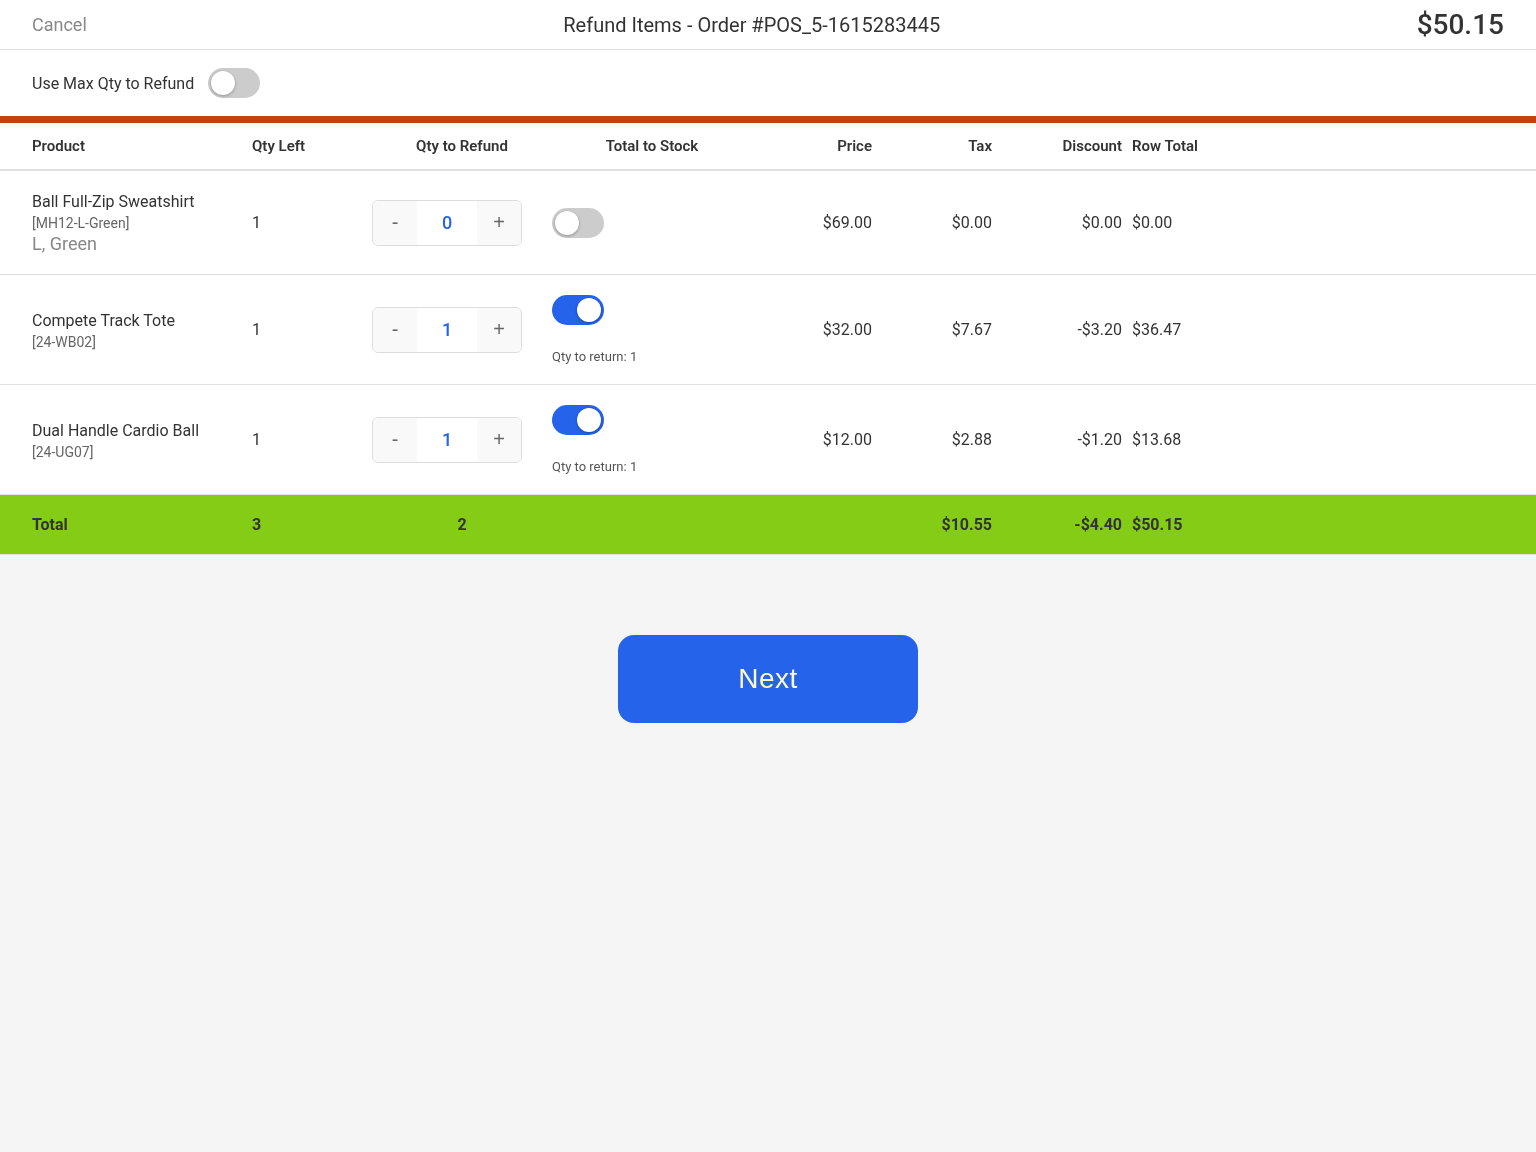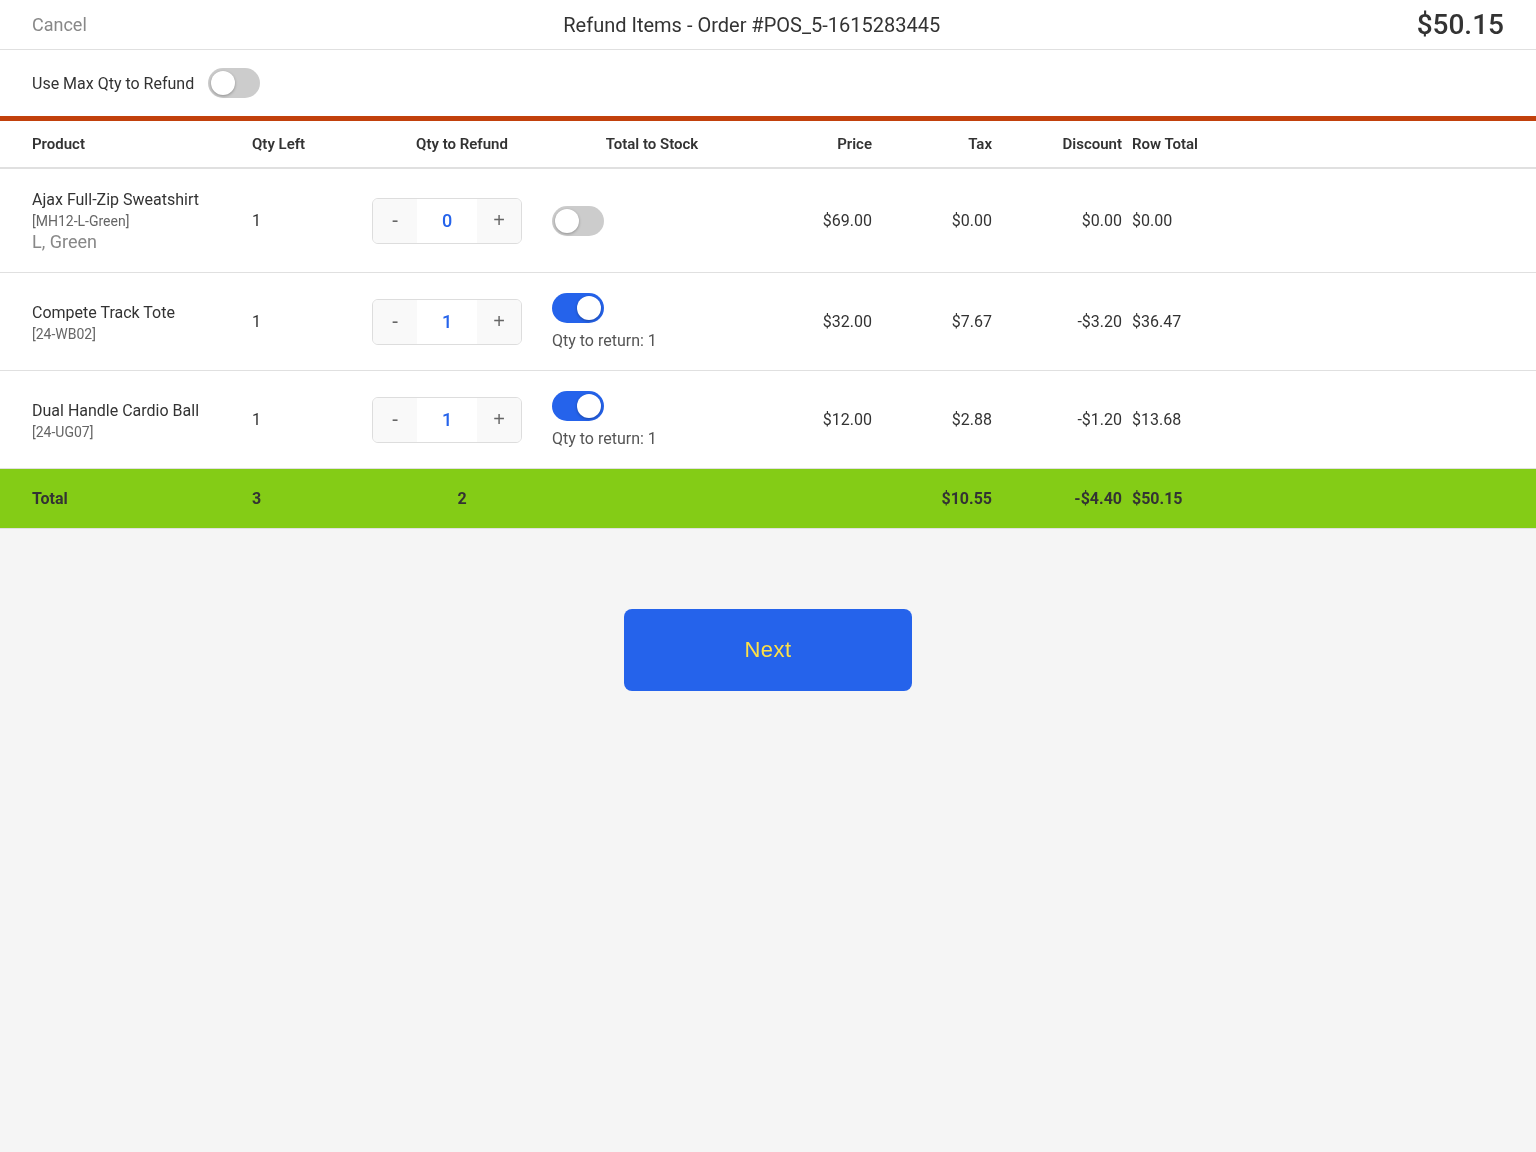--- a/index.html
+++ b/index.html
@@ -36,21 +36,21 @@
       font-weight: 500;
       color: #333;
     }
 
     
     .max-qty-bar {
       background: #fff;
       display: flex;
       align-items: center;
       padding: 18px 32px;
-      border-bottom: 5px solid #c2410c;
+      border-bottom: 7px solid #c2410c;
       gap: 14px;
     }
     .max-qty-label {
       font-size: 16px;
       color: #333;
     }
 
     
     .toggle {
       position: relative;
@@ -160,42 +160,42 @@
     }
 
     
     .return-col {
       display: flex;
       flex-direction: column;
       align-items: flex-start;
       gap: 4px;
     }
     .qty-return-label {
-      font-size: 16px;
+      font-size: 13px;
       color: #555;
-      margin-top: 4px;
+      margin-top: 20px;
     }
     .cell-center {
       text-align: center;
     }
 
     
     .footer {
       display: flex;
       justify-content: center;
       align-items: center;
       padding: 80px 32px 60px;
     }
     .next-btn {
       background: #2563eb;
-      color: #fde047;
+      color: #fef9c3;
       border: none;
-      border-radius: 8px;
+      border-radius: 16px;
       padding: 28px 120px;
-      font-size: 22px;
+      font-size: 28px;
       font-weight: 500;
       cursor: pointer;
       letter-spacing: 0.5px;
       min-width: 270px;
     }
 
     .col-product { }
     .col-qty-left { }
     .col-qty-refund { }
     .col-return { }
@@ -230,21 +230,21 @@
     <span class="col-qty-refund cell-center">Qty to Refund</span>
     <span class="col-return cell-center">Total to Stock</span>
     <span class="col-price">Price</span>
     <span class="col-tax">Tax</span>
     <span class="col-discount">Discount</span>
     <span class="col-total">Row Total</span>
   </div>
 
   <div class="table-row">
     <div class="col-product">
-      <div class="product-name">Ajax Full-Zip Sweatshirt</div>
+      <div class="product-name">Ball Full-Zip Sweatshirt</div>
       <div class="product-sku">[MH12-L-Green]</div>
       <div class="product-variant">L, Green</div>
     </div>
     <div class="col-qty-left">1</div>
     <div class="col-qty-refund">
       <div class="qty-stepper">
         <button class="stepper-btn">-</button>
         <span class="stepper-value">0</span>
         <button class="stepper-btn">+</button>
       </div>

